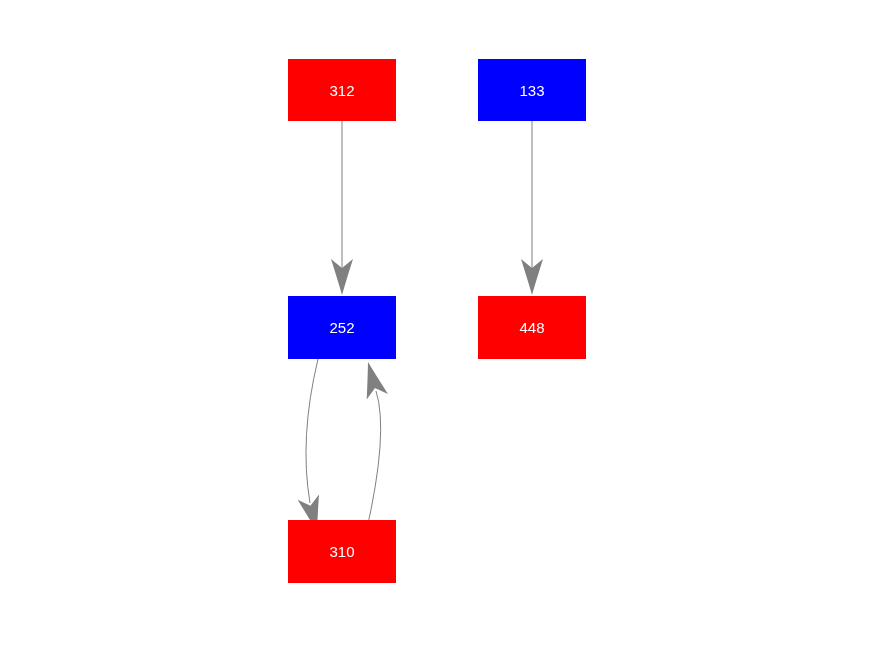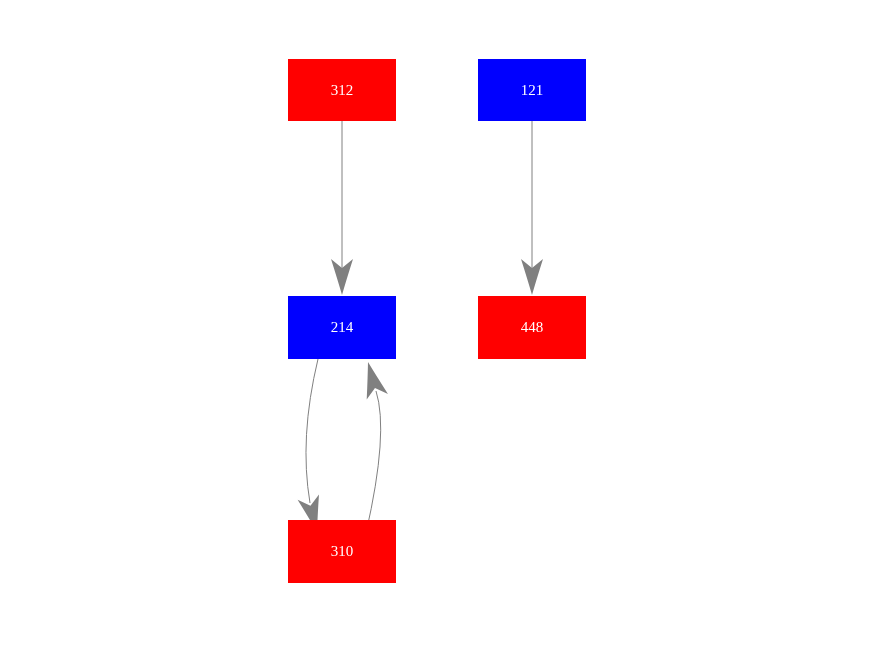--- a/index.html
+++ b/index.html
@@ -6,21 +6,21 @@
     margin: 0;
     padding: 0;
     background: #ffffff;
   }
   .canvas {
     position: relative;
     width: 876px;
     height: 656px;
     background: #ffffff;
     overflow: hidden;
-    font-family: Liberation Serif, serif;
+    font-family: Liberation Sans, sans-serif;
   }
   .edges-layer {
     position: absolute;
     left: 0;
     top: 0;
   }
   .edge-line {
     fill: none;
     stroke-width: 1;
   }
@@ -55,25 +55,25 @@
 
     <path class="edge-line" d="M366,533 Q389,432 376,391" stroke="#808080"></path>
     <path d="M0,0 Q-4,-14 -11,-36 L0,-27 L11,-36 Q4,-14 0,0 Z" transform="translate(368,362) rotate(165)" fill="#808080"></path>
   </svg>
 
   <div class="node" style="left: 288px; top: 59px; width: 108px; height: 62px; background-color: rgb(255, 0, 0);">
     <span class="node-label">312</span>
   </div>
 
   <div class="node" style="left: 478px; top: 59px; width: 108px; height: 62px; background-color: rgb(0, 0, 255);">
-    <span class="node-label">121</span>
+    <span class="node-label">133</span>
   </div>
 
   <div class="node" style="left: 288px; top: 296px; width: 108px; height: 63px; background-color: rgb(0, 0, 255);">
-    <span class="node-label">214</span>
+    <span class="node-label">252</span>
   </div>
 
   <div class="node" style="left: 478px; top: 296px; width: 108px; height: 63px; background-color: rgb(255, 0, 0);">
     <span class="node-label">448</span>
   </div>
 
   <div class="node" style="left: 288px; top: 520px; width: 108px; height: 63px; background-color: rgb(255, 0, 0);">
     <span class="node-label">310</span>
   </div>
 

